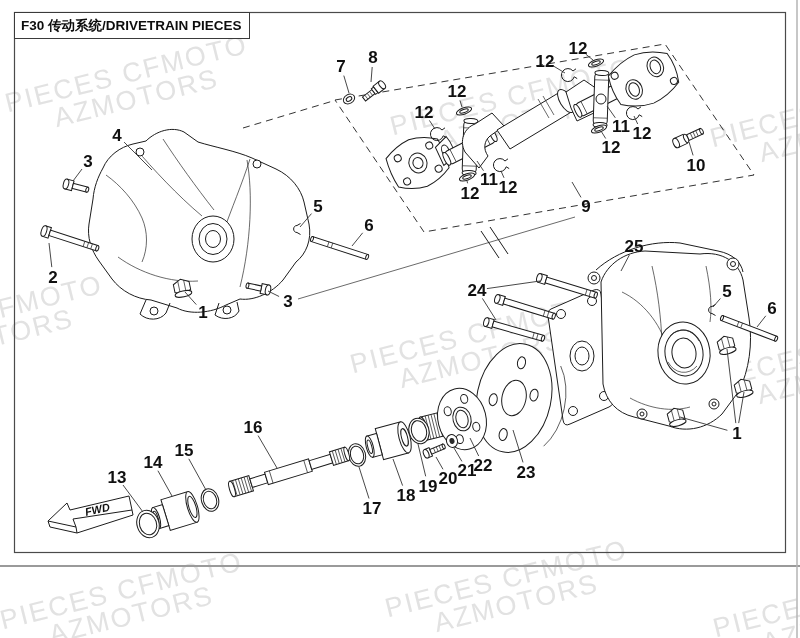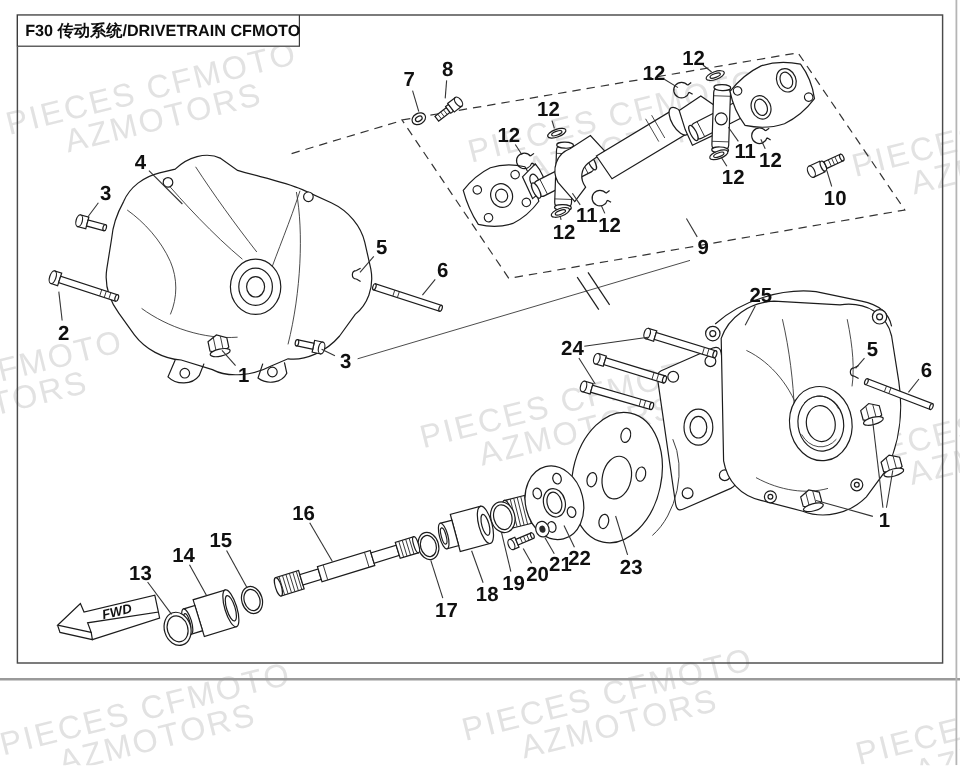--- a/index.html
+++ b/index.html
@@ -59,21 +59,21 @@
       <div class="wm-tile" style="left: 385px; top: 562px;">
         <div class="wm-l1" style="color: rgb(226, 226, 226);">PIECES CFMOTO</div>
         <div class="wm-l2" style="color: rgb(226, 226, 226);">AZMOTORS</div>
       </div>
       <div class="wm-tile" style="left: 713px; top: 582px;">
         <div class="wm-l1" style="color: rgb(226, 226, 226);">PIECES CFMOTO</div>
         <div class="wm-l2" style="color: rgb(226, 226, 226);">AZMOTORS</div>
       </div>
     </div>
 
-  <div class="title-box">F30 传动系统/DRIVETRAIN CFMOTO</div>
+  <div class="title-box">F30 传动系统/DRIVETRAIN PIECES</div>
 
   <svg class="canvas" width="800" height="638" viewBox="0 0 800 638">
 
     <rect x="14.5" y="12.5" width="771" height="540" fill="none" stroke="#4a4a4a" stroke-width="1.2"></rect>
     <line x1="0" y1="566" x2="800" y2="566" stroke="#9a9a9a" stroke-width="2"></line>
     <line x1="797" y1="0" x2="797" y2="638" stroke="#b5b5b5" stroke-width="1.5"></line>
 
     <g>
       <polygon class="dash" points="335,100 665,44 754,175 424,232"></polygon>
       <line class="dash" x1="243" y1="128" x2="333" y2="101"></line>

